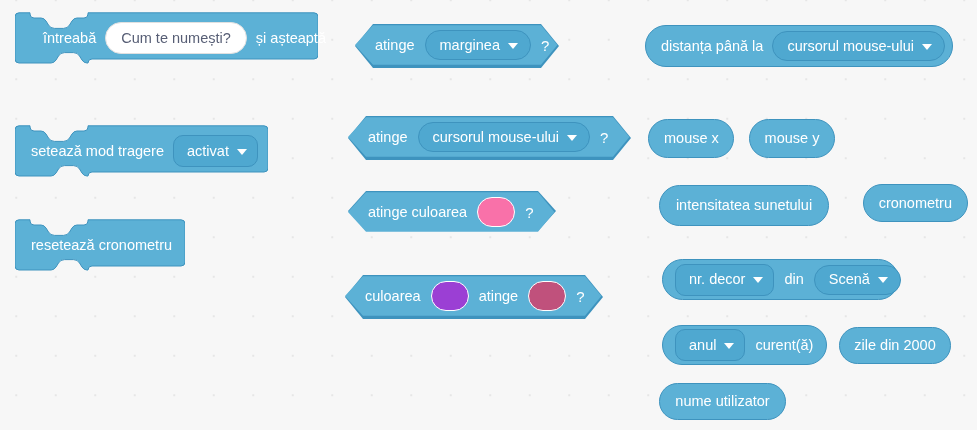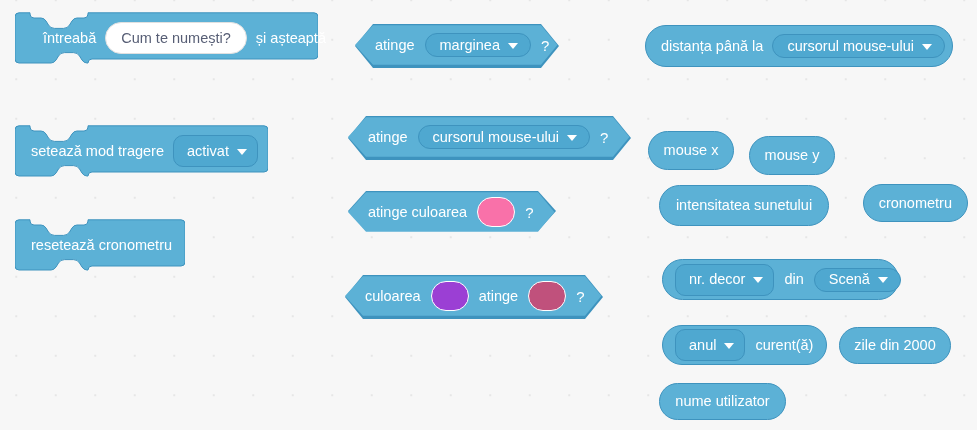--- a/index.html
+++ b/index.html
@@ -92,21 +92,21 @@
     border: 1px solid #3E93BE;
     border-radius: 21px;
   }
 
   
   
   .dd-round {
     display: inline-flex;
     align-items: center;
     gap: 8px;
-    height: 24px;
+    height: 30px;
     padding: 0 12px 0 14px;
     box-sizing: border-box;
     background: #4FA8D0;
     border: 1px solid #3E93BE;
     border-radius: 16px;
   }
   
   .dd-rect {
     display: inline-flex;
     align-items: center;
@@ -237,25 +237,25 @@
   </div>
 
   <div class="reporter" style="left:645px; top:25px; width:308px; height:42px;">
     <span class="blk-label">distanța până la</span>
     <span class="dd-round">
       <span class="dd-label">cursorul mouse-ului</span>
       <span class="caret"></span>
     </span>
   </div>
 
-  <div class="reporter" style="left:648px; top:131px; width:86px; height:39px; justify-content:center;">
+  <div class="reporter" style="left:648px; top:119px; width:86px; height:39px; justify-content:flex-start;">
     <span class="blk-label">mouse x</span>
   </div>
 
-  <div class="reporter" style="left:749px; top:136px; width:86px; height:39px; justify-content:center;">
+  <div class="reporter" style="left:749px; top:119px; width:86px; height:39px; justify-content:center;">
     <span class="blk-label">mouse y</span>
   </div>
 
   <div class="reporter" style="left:659px; top:185px; width:170px; height:41px; justify-content:center;">
     <span class="blk-label">intensitatea sunetului</span>
   </div>
 
   <div class="reporter" style="left:863px; top:184px; width:105px; height:38px; justify-content:flex-end;">
     <span class="blk-label">cronometru</span>
   </div>

